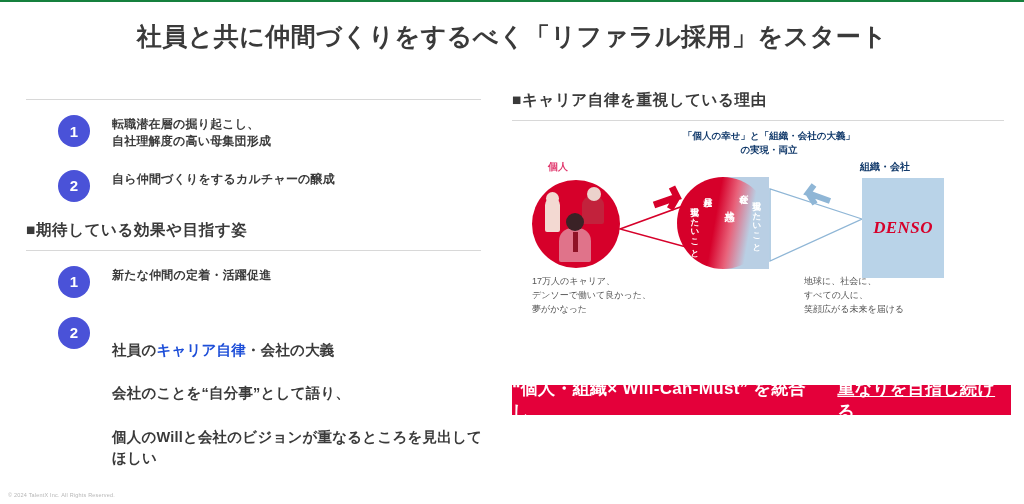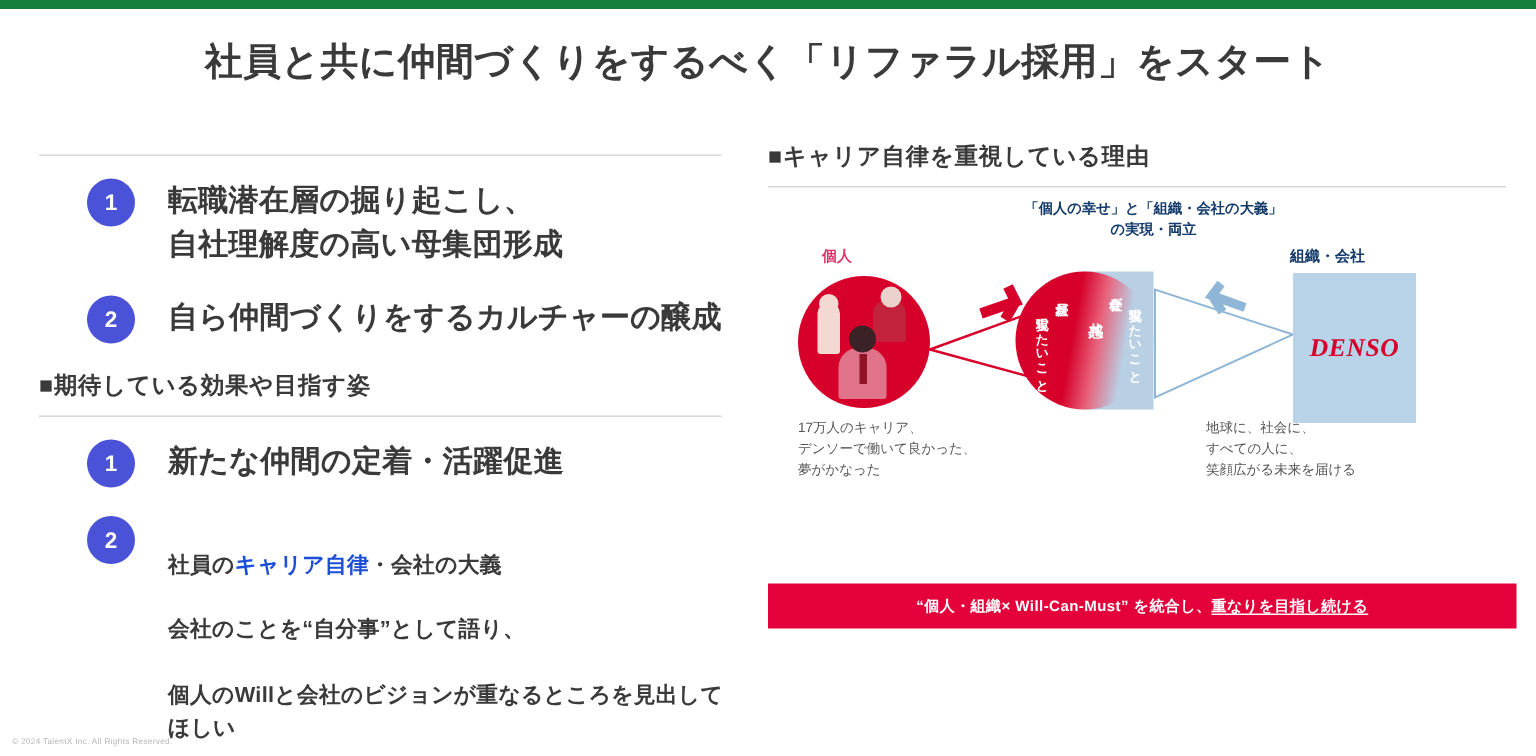--- a/index.html
+++ b/index.html
@@ -7,21 +7,21 @@
     width:1024px;height:504px;
     background:#ffffff;
     font-family:"Liberation Sans","DejaVu Sans",sans-serif;
     color:#3b3b3b;
     overflow:hidden;
     position:relative;
   }
   .slide{
     position:absolute;inset:0;
     background:#fff;
-    border-top:6px solid #15803d;
+    border-top:2px solid #15803d;
     box-sizing:border-box;
   }
 
   
   .title{
     position:absolute;left:0;right:0;top:18px;
     text-align:center;
     font-size:25px;
     font-weight:700;
     letter-spacing:.5px;
@@ -53,21 +53,21 @@
     flex:0 0 auto;
     width:32px;height:32px;border-radius:50%;
     background:#4a52d8;
     color:#fff;
     font-size:15px;font-weight:700;
     display:flex;align-items:center;justify-content:center;
     margin-left:32px;margin-right:22px;
     margin-top:1px;
   }
   .item-text{
-    font-size:20px;
+    font-size:12px;
     font-weight:700;
     line-height:1.45;
     color:#3a3a3a;
     letter-spacing:.2px;
     padding-top:2px;
     white-space:pre-line;
   }
   .item-text.small{font-size:14.5px;line-height:1.5;}
   .accent{color:#1d4ed8;margin-top:16px;}
 
@@ -154,21 +154,21 @@
     font-size:9px;line-height:1.55;color:#555;
     white-space:pre-line;
   }
   svg.arrows{position:absolute;left:0;top:0;width:500px;height:230px;overflow:visible;}
 
   
   .banner{
     position:absolute;left:0px;top:260px;width:499px;height:30px;
     background:#e4003a;
     display:flex;align-items:center;justify-content:center;
-    color:#fff;font-size:10px;font-weight:700;letter-spacing:.3px;
+    color:#fff;font-size:17px;font-weight:700;letter-spacing:.3px;
   }
   .banner u{text-decoration:underline;text-underline-offset:2px;}
 
   
   .footer{
     position:absolute;left:8px;bottom:6px;
     font-size:5.5px;color:#b6b6b6;letter-spacing:.2px;
   }
 </style>
 </head>

